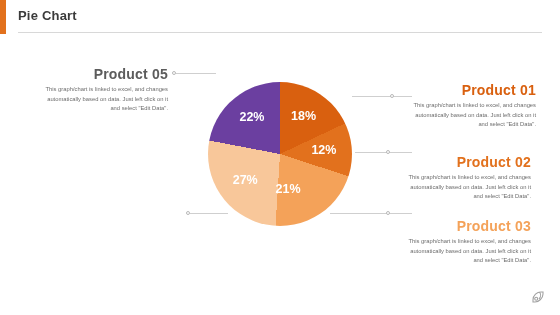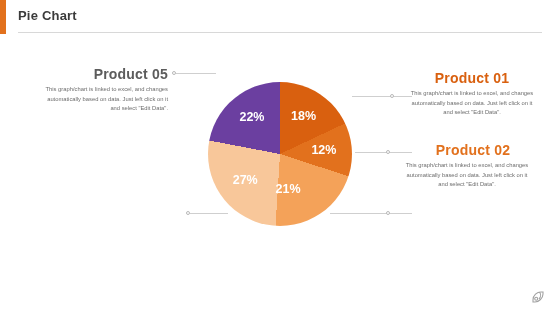--- a/index.html
+++ b/index.html
@@ -68,21 +68,21 @@
     font-size: 14px;
     font-weight: bold;
     margin-bottom: 3px;
     letter-spacing: 0.2px;
   }
   .callout .c-body {
     font-size: 5.8px;
     color: #6d6d6d;
     line-height: 1.65;
   }
-  .callout.right { text-align: center; }
+  .callout.right { text-align: right; margin-top: 12px; }
   .callout.left  { text-align: right; }
 
   
   .conn {
     position: absolute;
     background: #cfcfcf;
     height: 1px;
   }
   .dot {
     position: absolute;
@@ -144,20 +144,24 @@
   <div class="callout right" style="left:408px; top:70px; width:128px;">
     <div class="c-title" style="color:#d9600f;">Product 01</div>
     <div class="c-body">This graph/chart is linked to excel, and changes automatically based on data. Just left click on it and select "Edit Data".</div>
   </div>
 
   <div class="callout right" style="left:403px; top:142px; width:128px;">
     <div class="c-title" style="color:#e2711d;padding-left:12px;">Product 02</div>
     <div class="c-body">This graph/chart is linked to excel, and changes automatically based on data. Just left click on it and select "Edit Data".</div>
   </div>
 
+  <div class="callout right" style="left:403px; top:206px; width:128px;">
+    <div class="c-title" style="color:#f4a259;">Product 03</div>
+    <div class="c-body">This graph/chart is linked to excel, and changes automatically based on data. Just left click on it and select "Edit Data".</div>
+  </div>
 
   <div id="logo-mark">
     <svg width="16" height="16" viewBox="0 0 16 16" aria-hidden="true">
       <path d="M3 11 C3 6, 7 3, 11 3 L13 3 L13 5 C13 9, 9 13, 5 13 L3 13 Z" fill="none" stroke="#8a8a8a" stroke-width="1.1"></path>
       <circle cx="6.2" cy="9.8" r="1.5" fill="none" stroke="#8a8a8a" stroke-width="1.1"></circle>
       <path d="M9.5 3.2 C11 5, 11 8, 9 10" fill="none" stroke="#8a8a8a" stroke-width="1.1"></path>
     </svg>
   </div>
 
 </div>

